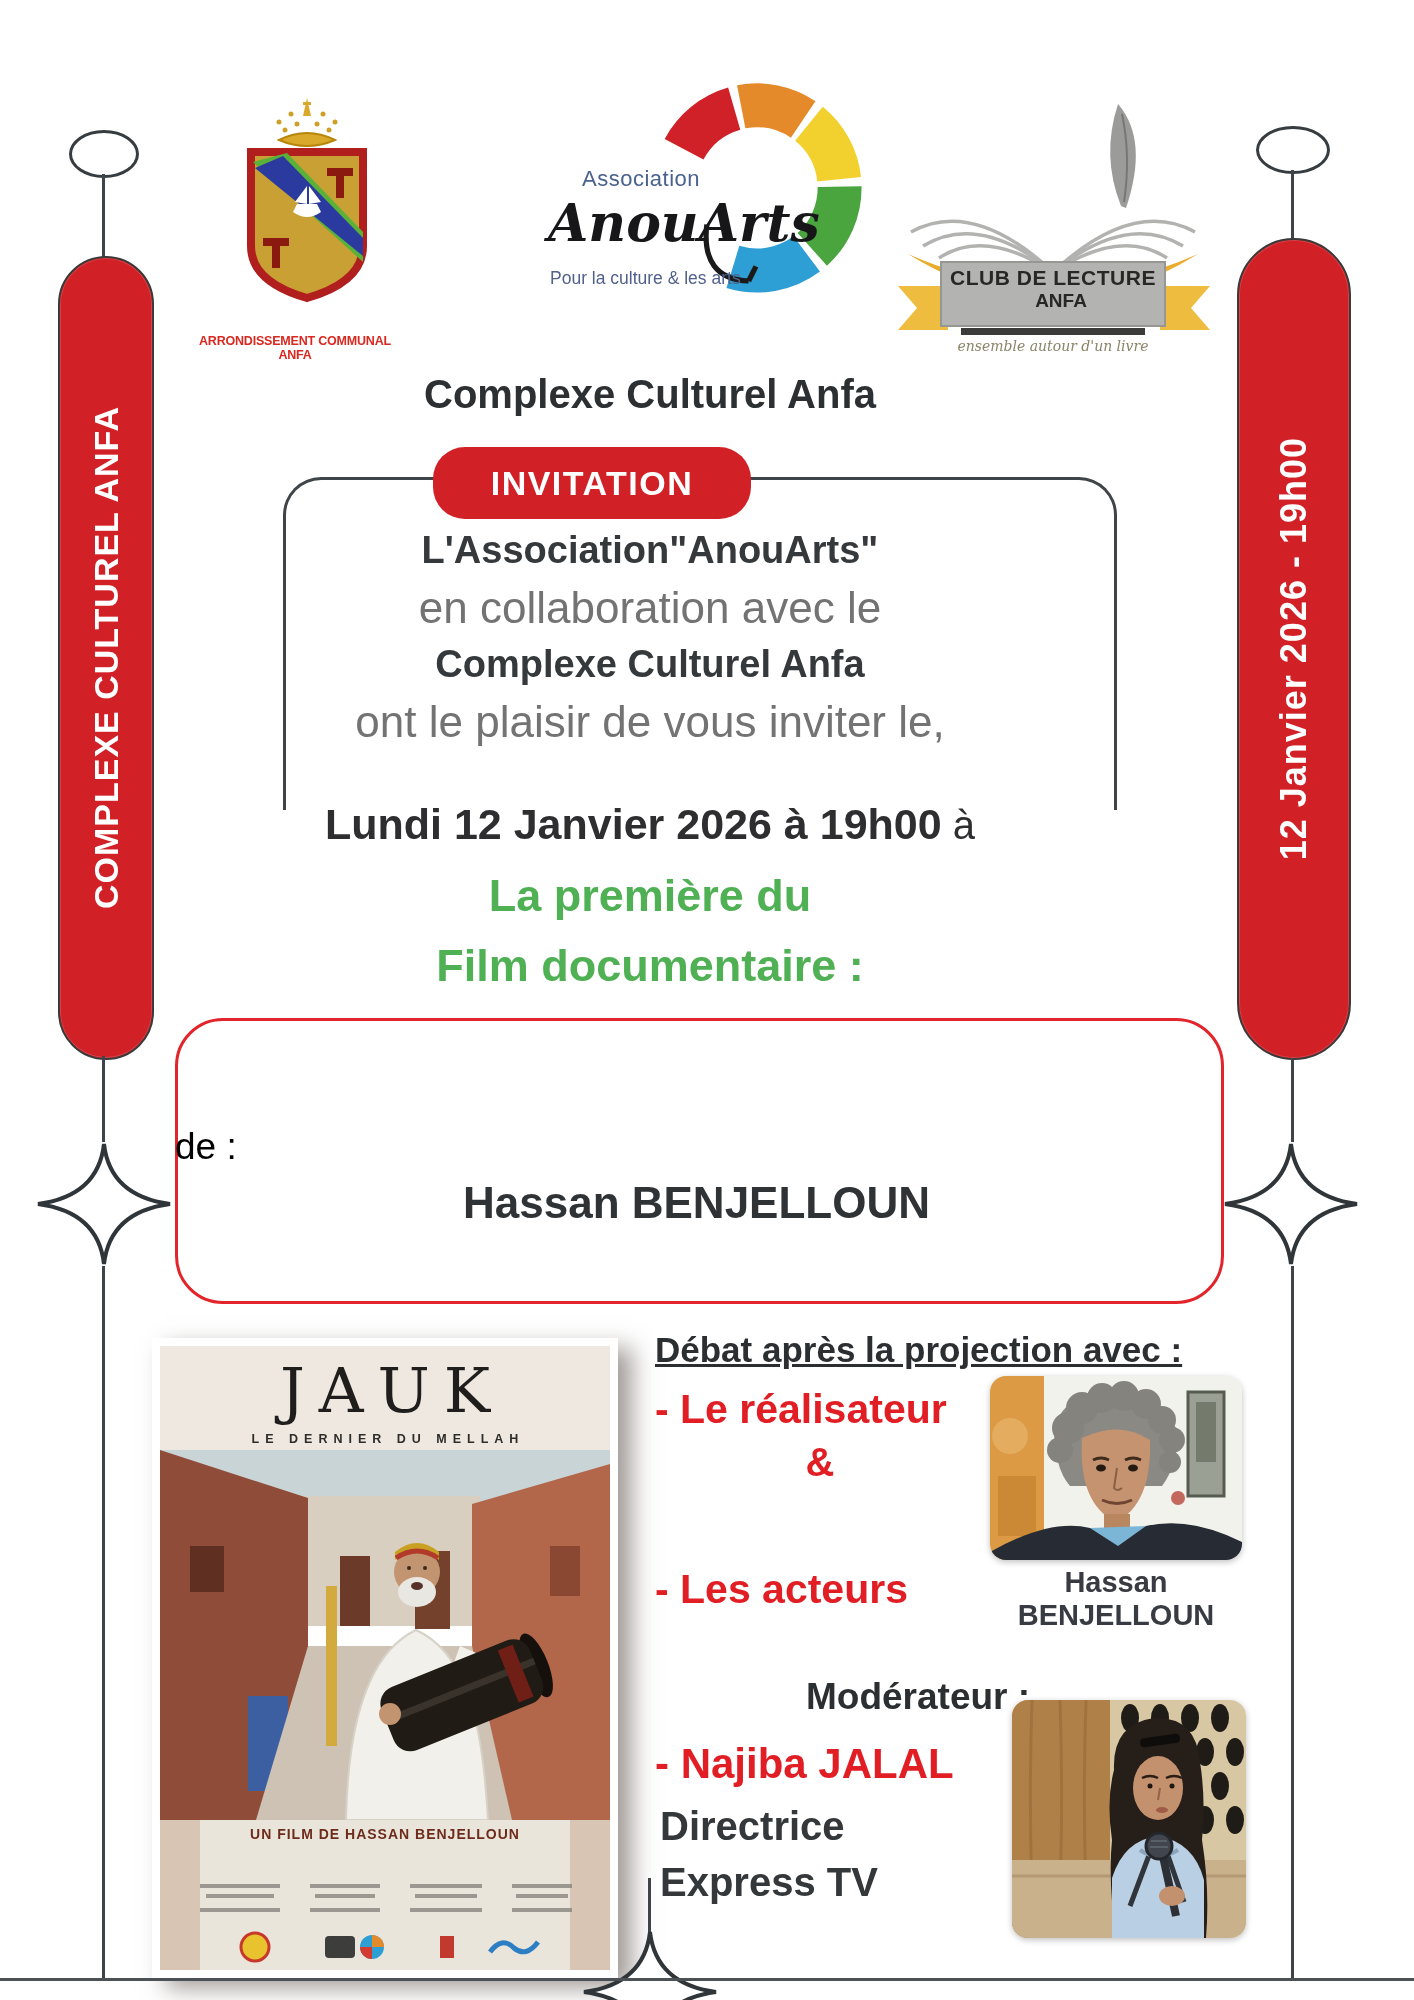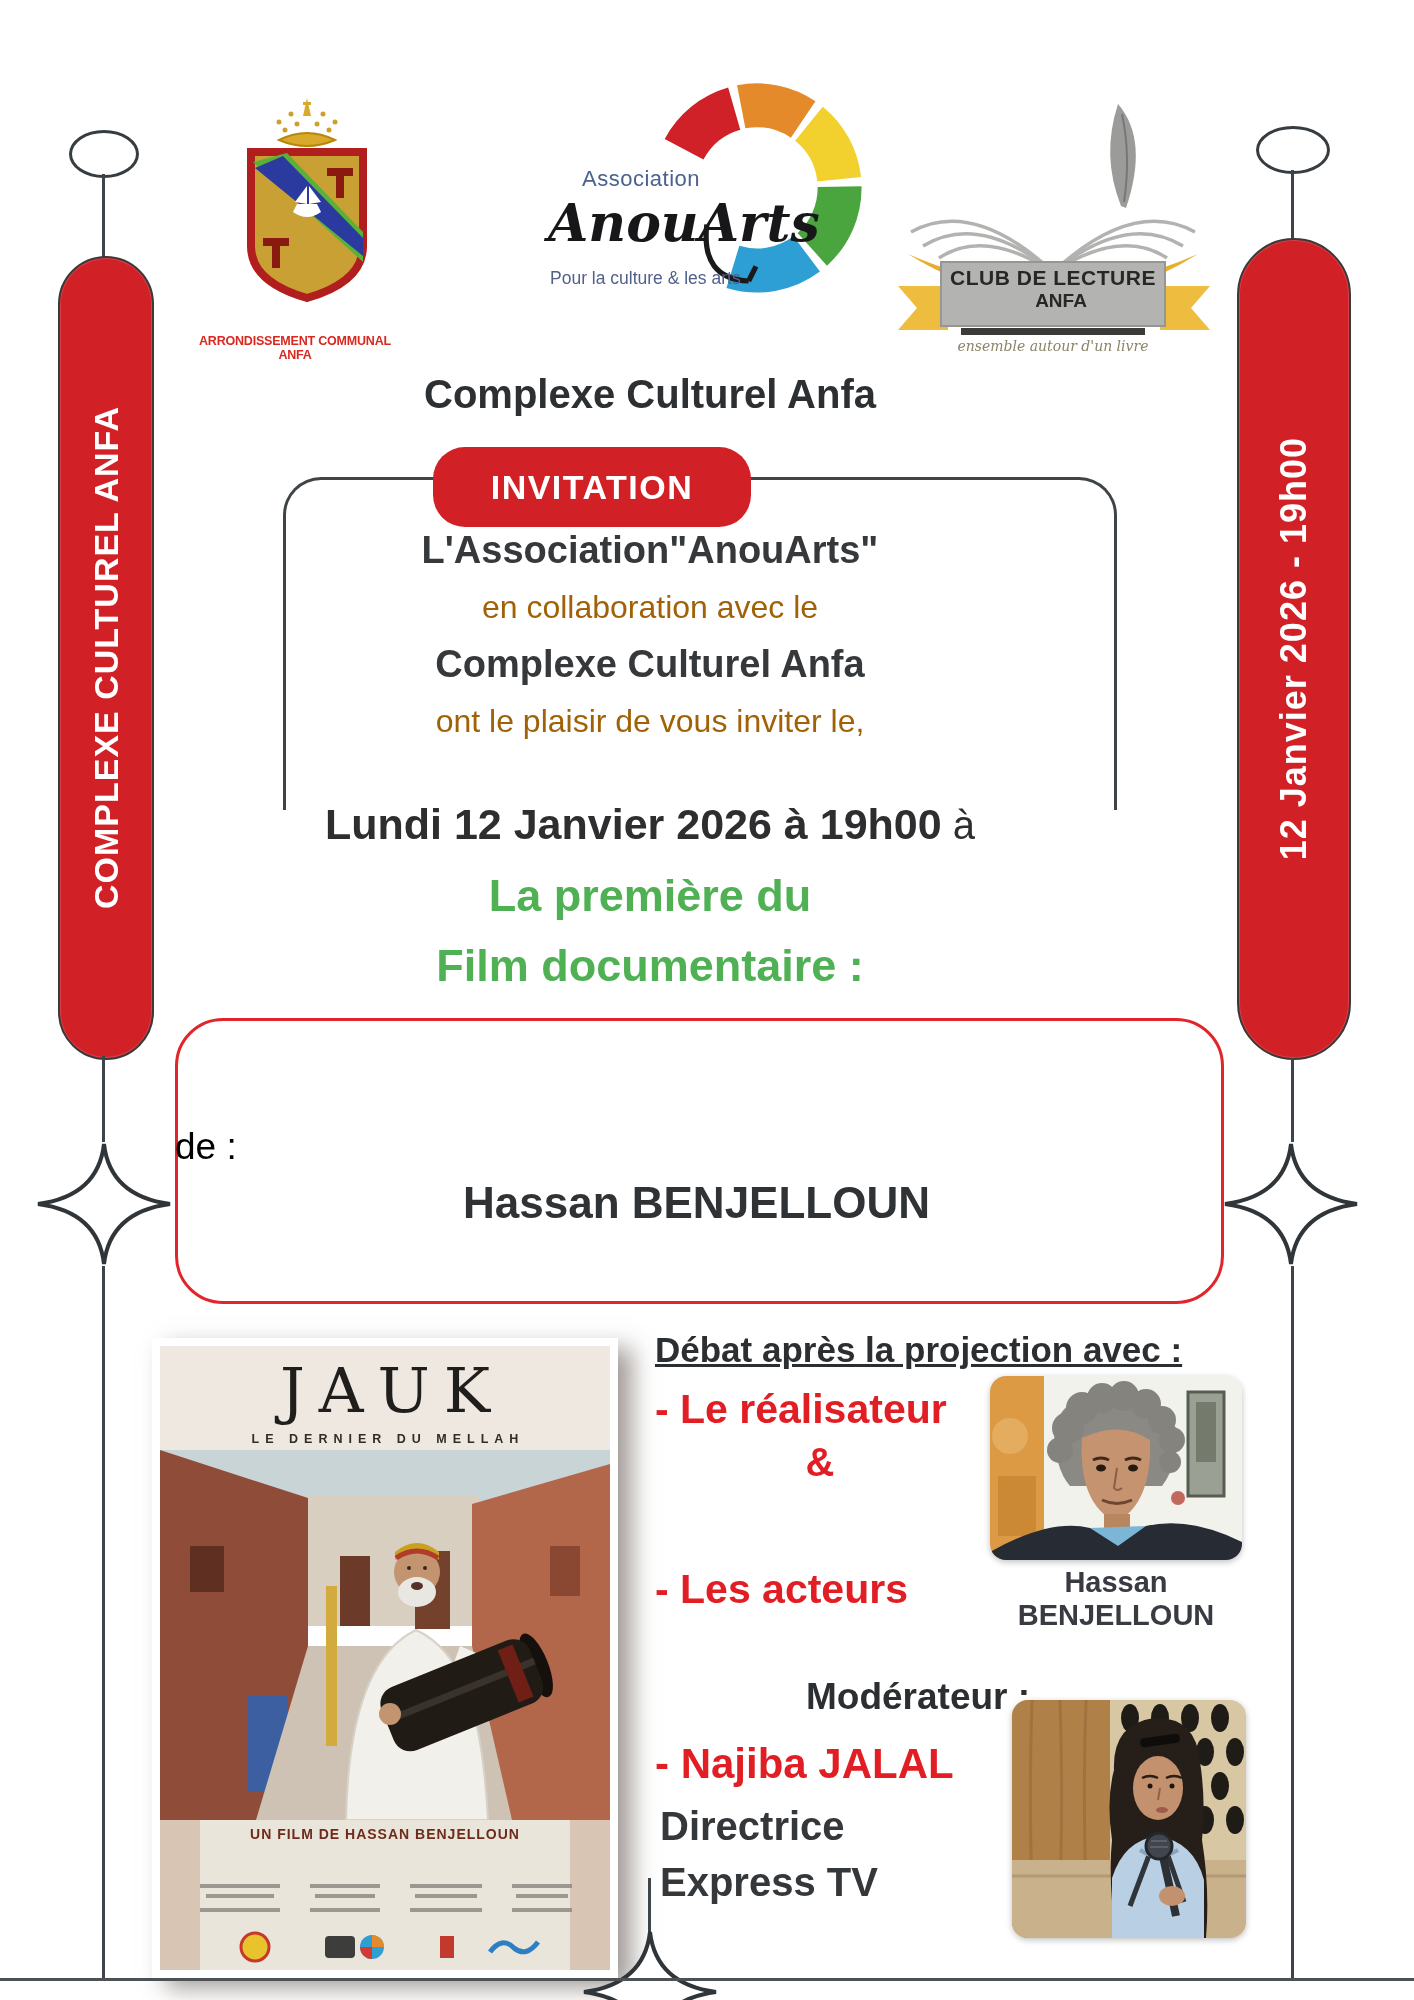--- a/index.html
+++ b/index.html
@@ -27,26 +27,26 @@
               font-size:21px;font-weight:bold;color:#272725;letter-spacing:.5px;}
   .club-text2{position:absolute;left:941px;top:288px;width:224px;text-align:center;
               font-size:19px;font-weight:bold;color:#272725;padding-left:8px;}
   .club-tag{position:absolute;left:933px;top:340px;width:240px;text-align:center;font-size:14px;
             font-style:italic;font-family:"DejaVu Serif",serif;color:#8a8468;}
   .venue{position:absolute;left:250px;top:372px;width:800px;text-align:center;
          font-size:40px;font-weight:bold;color:#2d3032;}
   
   .inv-box{position:absolute;left:283px;top:477px;width:828px;height:330px;
            border:3px solid #3e4448;border-bottom:none;border-radius:38px 38px 0 0;}
-  .inv-pill{position:absolute;left:433px;top:447px;width:318px;height:80px;background:#d22027;
+  .inv-pill{position:absolute;left:433px;top:447px;width:318px;height:72px;background:#d22027;
             border-radius:32px;display:flex;align-items:center;justify-content:center;z-index:2;}
   .inv-pill span{color:#fff;font-weight:bold;font-size:34px;letter-spacing:1.5px;}
   .inv-text{position:absolute;left:250px;top:522px;width:800px;text-align:center;line-height:57px;z-index:3;}
   .inv-l-bold{font-size:38px;font-weight:bold;color:#36393b;}
-  .inv-l-reg{font-size:32px;color:#a16207;}
+  .inv-l-reg{font-size:44px;color:#737373;}
   .date-line{position:absolute;left:250px;top:800px;width:800px;text-align:center;color:#2e2d2f;}
   .date-line .b{font-size:43px;font-weight:bold;}
   .date-line .r{font-size:40px;}
   .green-line{position:absolute;left:250px;width:800px;text-align:center;
               font-size:45px;font-weight:bold;color:#4fb054;}
   
   .film-box{position:absolute;left:175px;top:1018px;width:1043px;height:280px;
             border:3.5px solid #e2242b;border-radius:48px;}
   .film-title{position:absolute;left:175px;top:1032px;width:1043px;text-align:center;
               font-size:58px;font-weight:bold;color:#e21e25;}

